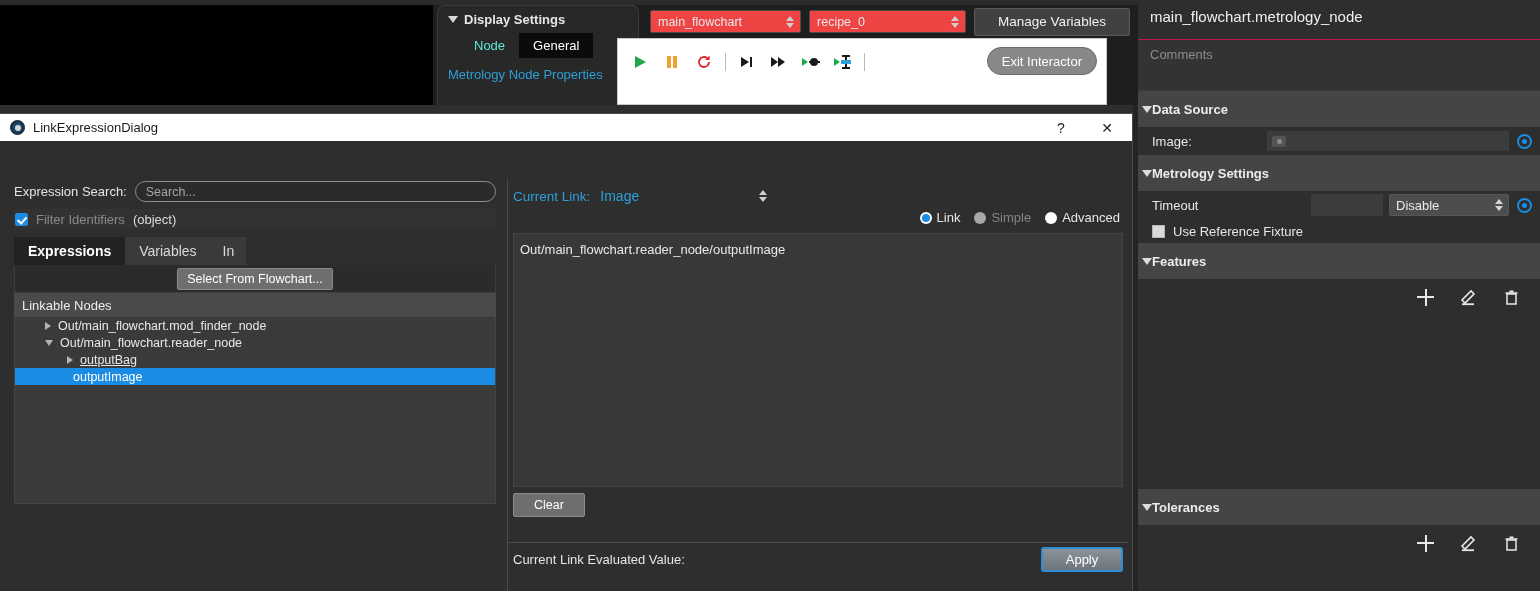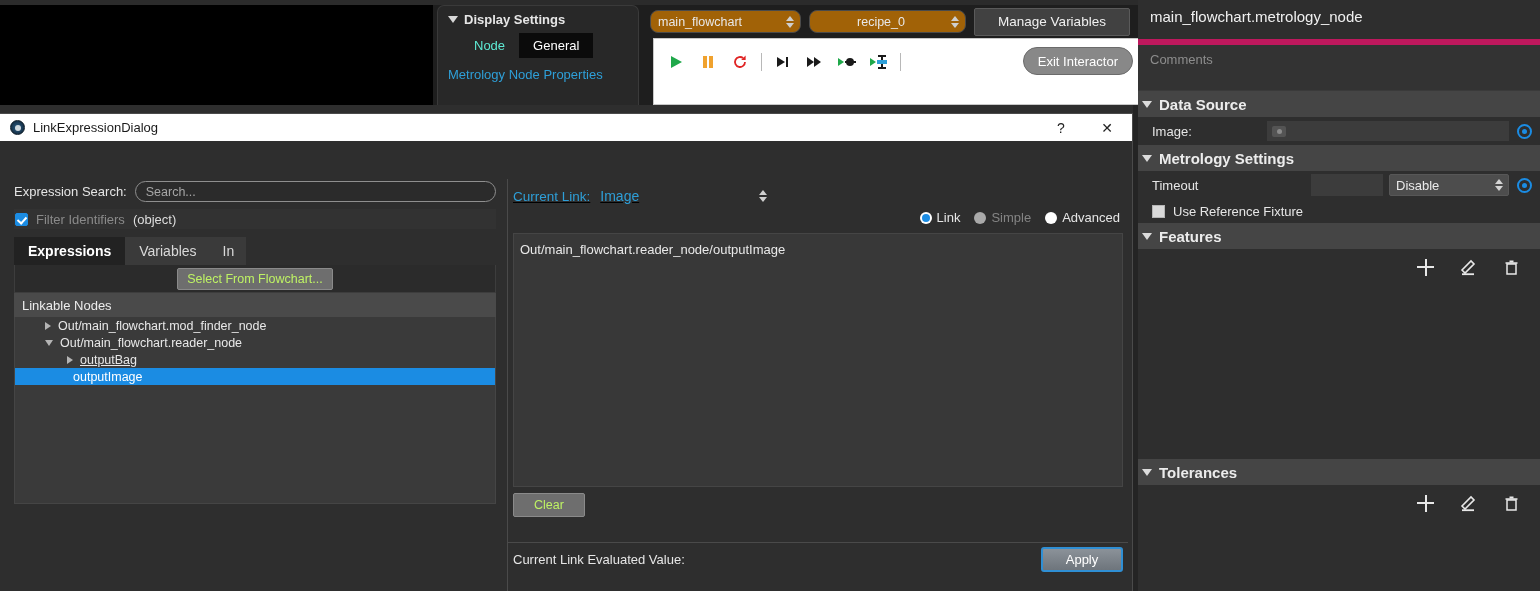--- a/index.html
+++ b/index.html
@@ -50,44 +50,44 @@
     padding: 8px 10px 0 10px; font-size: 13px; color: #2e9fd8; line-height: 17px;
   }
 
   
   .flow-selectors {
     position: absolute; left: 645px; top: 5px; width: 490px; height: 33px;
     background: #1e1e1e; display: flex; align-items: center; gap: 8px;
     padding: 0 5px;
   }
   .combo {
-    position: relative; height: 23px; background: #a16207; border: 1px solid #4a4a4a;
+    position: relative; height: 23px; background: #ef4444; border: 1px solid #4a4a4a;
     color: #e8e8e8; font-size: 12.5px; display: flex; align-items: center;
-    padding: 0 20px 0 7px; border-radius: 8px;
+    padding: 0 20px 0 7px; border-radius: 2px;
   }
   .combo .spin {
     position: absolute; right: 6px; top: 50%; transform: translateY(-50%);
     display: flex; flex-direction: column; gap: 2px;
   }
   .combo .spin i {
     width: 0; height: 0; border-left: 4px solid transparent;
     border-right: 4px solid transparent; display: block;
   }
   .combo .spin i.up   { border-bottom: 5px solid #cfcfcf; }
   .combo .spin i.down { border-top: 5px solid #cfcfcf; }
   .combo.w1 { width: 152px; }
-  .combo.w2 { width: 158px; justify-content: center; }
+  .combo.w2 { width: 158px; }
   .btn-manage {
     height: 28px; min-width: 156px; background: #414141;
     border: 1px solid #5a5a5a; color: #f0f0f0; font-size: 13.5px;
     display: flex; align-items: center; justify-content: center; border-radius: 2px;
   }
 
   .player-bar {
-    position: absolute; left: 653px; top: 38px; width: 490px; height: 67px;
+    position: absolute; left: 617px; top: 38px; width: 490px; height: 67px;
     background: #ffffff; border: 1px solid #c8c8c8;
     display: flex; align-items: flex-start; text-align: center;
   }
   .player-icons { display: flex; align-items: center; gap: 0px; padding: 10px 6px; }
   .pbtn {
     width: 32px; height: 26px; display: flex; align-items: center;
     justify-content: center;
   }
   .sep { width: 1px; height: 18px; background: #b8b8b8; margin: 0 5px; }
   .exit-interactor {
@@ -154,21 +154,21 @@
   }
   .tab.active { background: #222222; color: #ffffff; font-weight: bold; }
   .tab.narrow { padding: 6px 12px; }
 
   .sel-flow-bar {
     background: #2b2b2b; border: 1px solid #3d3d3d; border-top: none;
     height: 28px; display: flex; align-items: center; justify-content: center;
   }
   .btn-grey {
     height: 22px; padding: 0 9px; background: #6e6e6e; border: 1px solid #8a8a8a;
-    color: #bef264; font-size: 12.5px; display: inline-flex;
+    color: #ffffff; font-size: 12.5px; display: inline-flex;
     align-items: center; justify-content: center; border-radius: 2px;
   }
   .linkable-hdr {
     background: #4a4a4a; height: 24px; display: flex; align-items: center;
     padding-left: 8px; font-size: 13px; color: #ececec;
   }
   .tree {
     background: #3a3a3a; height: 187px; border: 1px solid #454545;
     border-top: none; overflow: hidden;
   }
@@ -198,21 +198,21 @@
     border: 1px solid #6d6d6d; color: #f0f0f0; font-size: 13px;
     display: inline-flex; align-items: center; justify-content: center;
   }
 
   
   .right-col {
     position: absolute; left: 507px; top: 38px; width: 621px; height: 490px;
     border-left: 1px solid #4a4a4a;
   }
   .cur-link-row {
-    display: flex; align-items: center; gap: 10px; padding: 9px 0 0 5px; text-decoration: underline;
+    display: flex; align-items: center; gap: 10px; padding: 9px 0 0 5px;
   }
   .cl-label { color: #2e9fd8; font-size: 13.5px; }
   .cl-value { color: #2e9fd8; font-size: 14px; }
   .cl-spin {
     display: flex; flex-direction: column; gap: 2px; margin-left: 110px;
   }
   .cl-spin i {
     width: 0; height: 0; border-left: 4px solid transparent;
     border-right: 4px solid transparent; display: block;
   }
@@ -264,26 +264,26 @@
   }
   .props {
     position: absolute; left: 1138px; top: 0; width: 402px; height: 591px;
     background: #2e2e2e;
   }
   .props-title {
     padding: 8px 0 0 12px; font-size: 15px; color: #f0f0f0;
   }
   .comments {
     margin: 14px 0 0 0; height: 52px; background: #333333;
-    border-top: 6px solid #be185d; border-bottom: 1px solid #3a3a3a;
+    border-top: 1px solid #be185d; border-bottom: 1px solid #3a3a3a;
     padding: 7px 0 0 12px; color: #8d8d8d; font-size: 13px;
   }
   .sec-hdr {
-    height: 26px; background: #454545; display: flex; align-items: center;
-    gap: 7px; padding-left: 4px; font-size: 15px; color: #ececec;
+    height: 36px; background: #454545; display: flex; align-items: center;
+    gap: 0; padding-left: 4px; font-size: 13px; color: #ececec;
     font-weight: bold;
   }
   .tri-s {
     width: 0; height: 0; border-left: 5px solid transparent;
     border-right: 5px solid transparent; border-top: 7px solid #dcdcdc;
   }
   .prow {
     display: flex; align-items: center; height: 28px; padding-left: 14px;
     font-size: 13px; color: #e6e6e6;
   }

